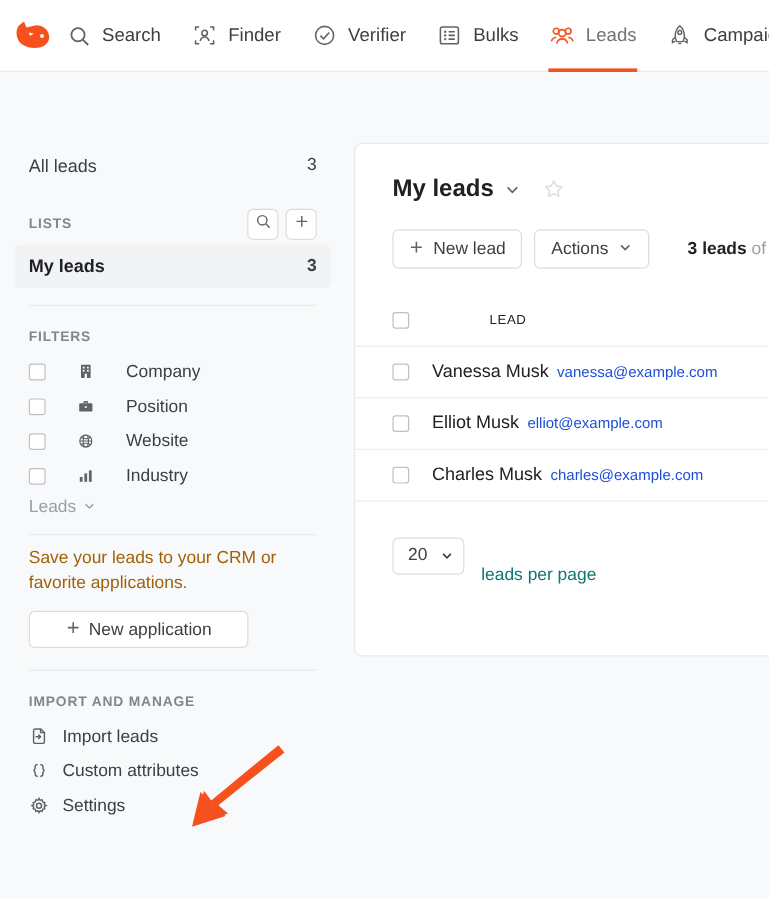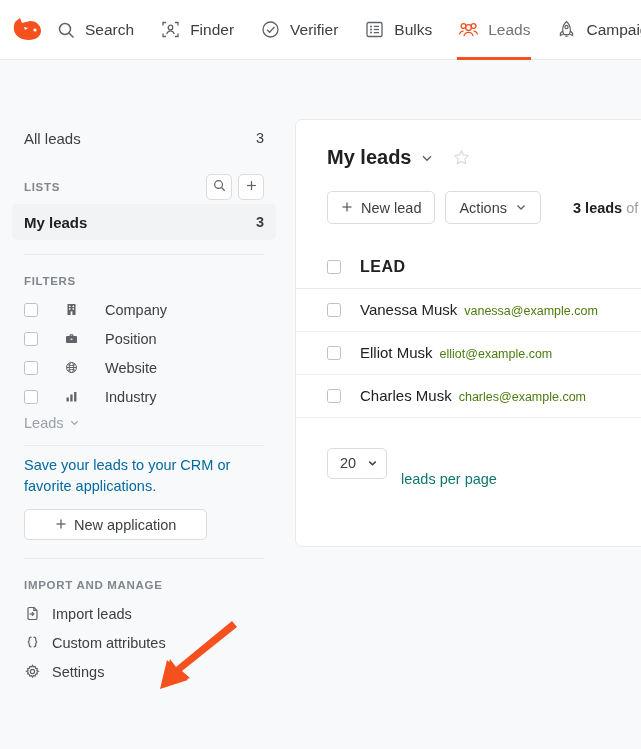--- a/index.html
+++ b/index.html
@@ -88,21 +88,21 @@
   }
   .filter-ico { width: 15px; height: 15px; display: flex; align-items: center; justify-content: center; color: #5f6368; }
   .more-row {
     display: flex; align-items: center; gap: 5px;
     padding: 4px 12px 0 12px;
     font-size: 14.5px; color: #9aa0a6; cursor: pointer;
   }
 
   .apps-desc {
     padding: 0 12px; margin-top: 9px;
-    font-size: 14.5px; line-height: 1.45; color: #0369a1;
+    font-size: 14.5px; line-height: 1.45; color: #a16207;
     max-width: 240px;
   }
   .outline-btn {
     display: inline-flex; align-items: center; gap: 7px;
     margin: 12px 12px 0 12px;
     height: 31px; padding: 0 30px;
     border: 1px solid #dadce0; border-radius: 5px;
     background: #fff; font-size: 14.5px; color: #3c4043;
     cursor: pointer;
   }
@@ -143,23 +143,23 @@
   .count-txt { font-size: 14.5px; color: #9aa0a6; margin-left: 22px; white-space: nowrap; }
   .count-txt b { color: #202124; font-weight: bold; }
 
   .table { margin-top: 22px; }
   .trow {
     display: flex; align-items: center; gap: 19px;
     height: 43px; padding: 0 0 0 31px;
     border-bottom: 1px solid #eceff1;
   }
   .trow.head { border-bottom: 1px solid #e8eaed; }
-  .th-label { font-size: 16px; letter-spacing: .5px; color: #202124; font-weight: bold; }
+  .th-label { font-size: 11px; letter-spacing: .5px; color: #202124; font-weight: normal; margin-left: 48px; }
   .lead-name { font-size: 15px; color: #202124; white-space: nowrap; }
-  .lead-email { font-size: 12.5px; color: #4d7c0f; margin-left: 7px; }
+  .lead-email { font-size: 12.5px; color: #1d4ed8; margin-left: 7px; }
 
   .footer { display: flex; align-items: center; gap: 14px; padding: 21px 0 0 31px; }
   .select-box {
     position: relative;
     height: 31px; min-width: 60px;
     border: 1px solid #dadce0; border-radius: 5px;
     background: #fff;
     display: flex; align-items: center;
     padding: 0 26px 0 12px;
     font-size: 14.5px; color: #3c4043; cursor: pointer;

